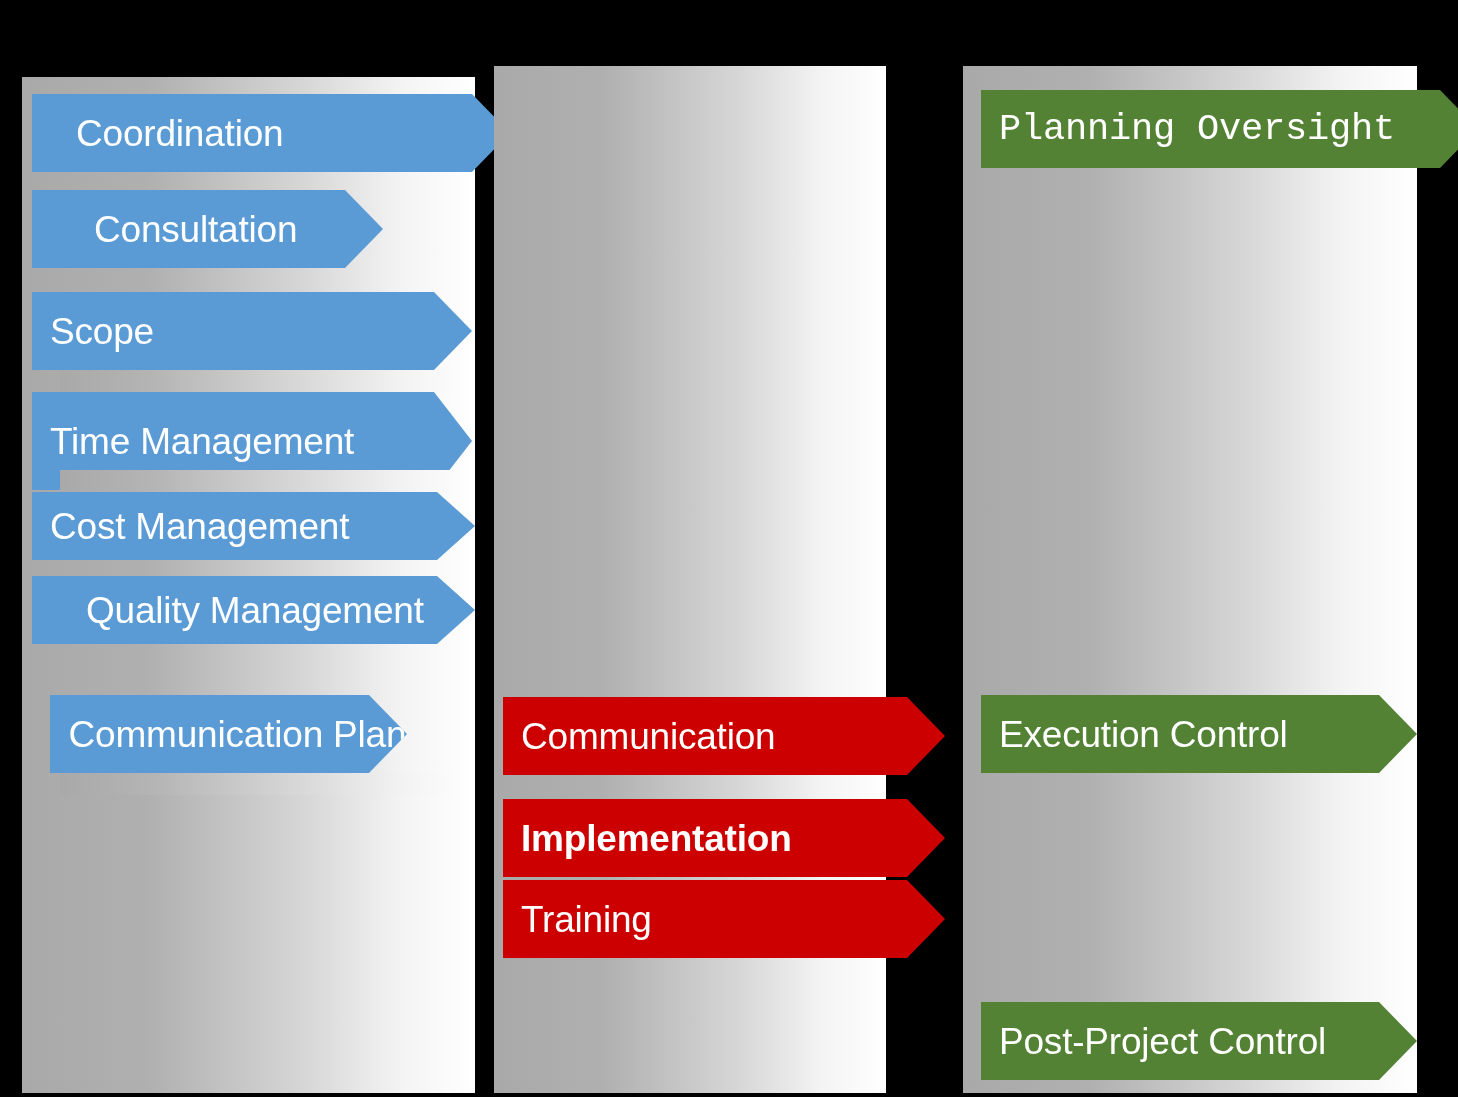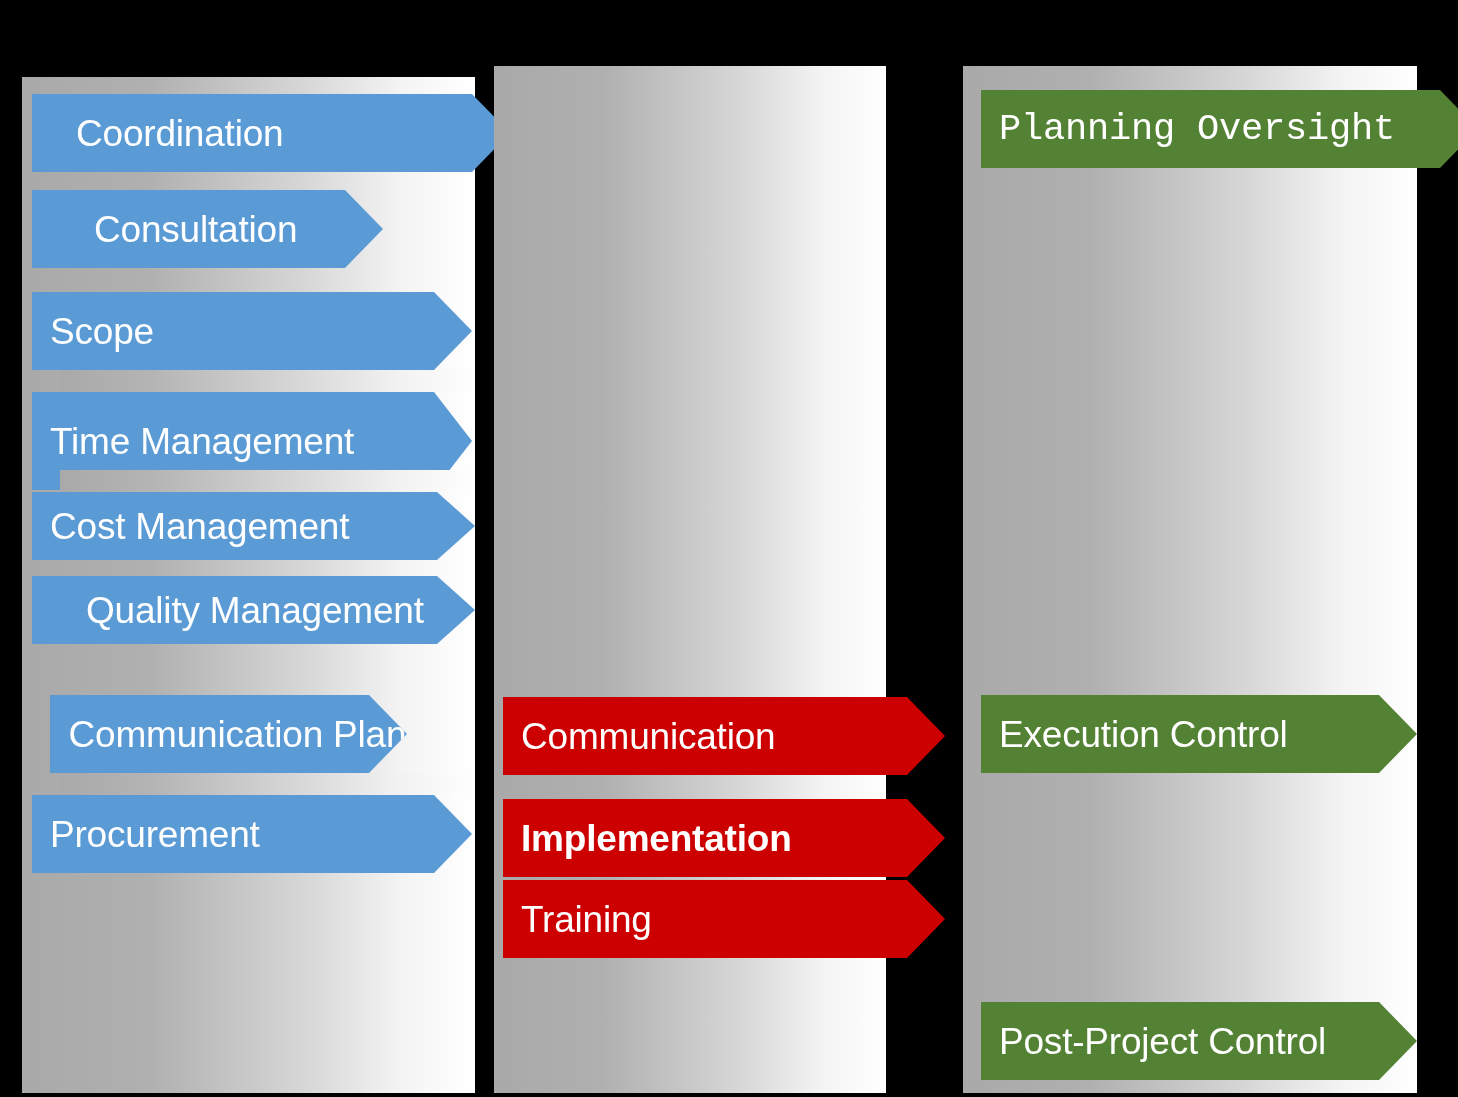--- a/index.html
+++ b/index.html
@@ -90,23 +90,20 @@
 
     <div class="arrow blue" style="left:10px; top:499px; width:443px; height:68px;padding-left:36px;">
       <span class="arrow-label">Quality Management</span>
     </div>
 
     <div class="arrow blue" style="left:28px; top:618px; width:357px; height:78px;justify-content:center;">
       <span class="arrow-label">Communication Plan</span>
     </div>
     <div class="sliver" style="left:38px; top:696px; width:415px;"></div>
 
-    <div class="arrow blue" style="left:10px; top:718px; width:440px; height:78px;">
-      <span class="arrow-label">Procurement</span>
-    </div>
 
   </div>
 
   <div class="panel" id="panel-mid">
 
     <div class="arrow red" style="left:9px; top:631px; width:442px; height:78px;">
       <span class="arrow-label">Communication</span>
     </div>
 
     <div class="arrow red" style="left:9px; top:733px; width:442px; height:78px;font-weight:bold;">

